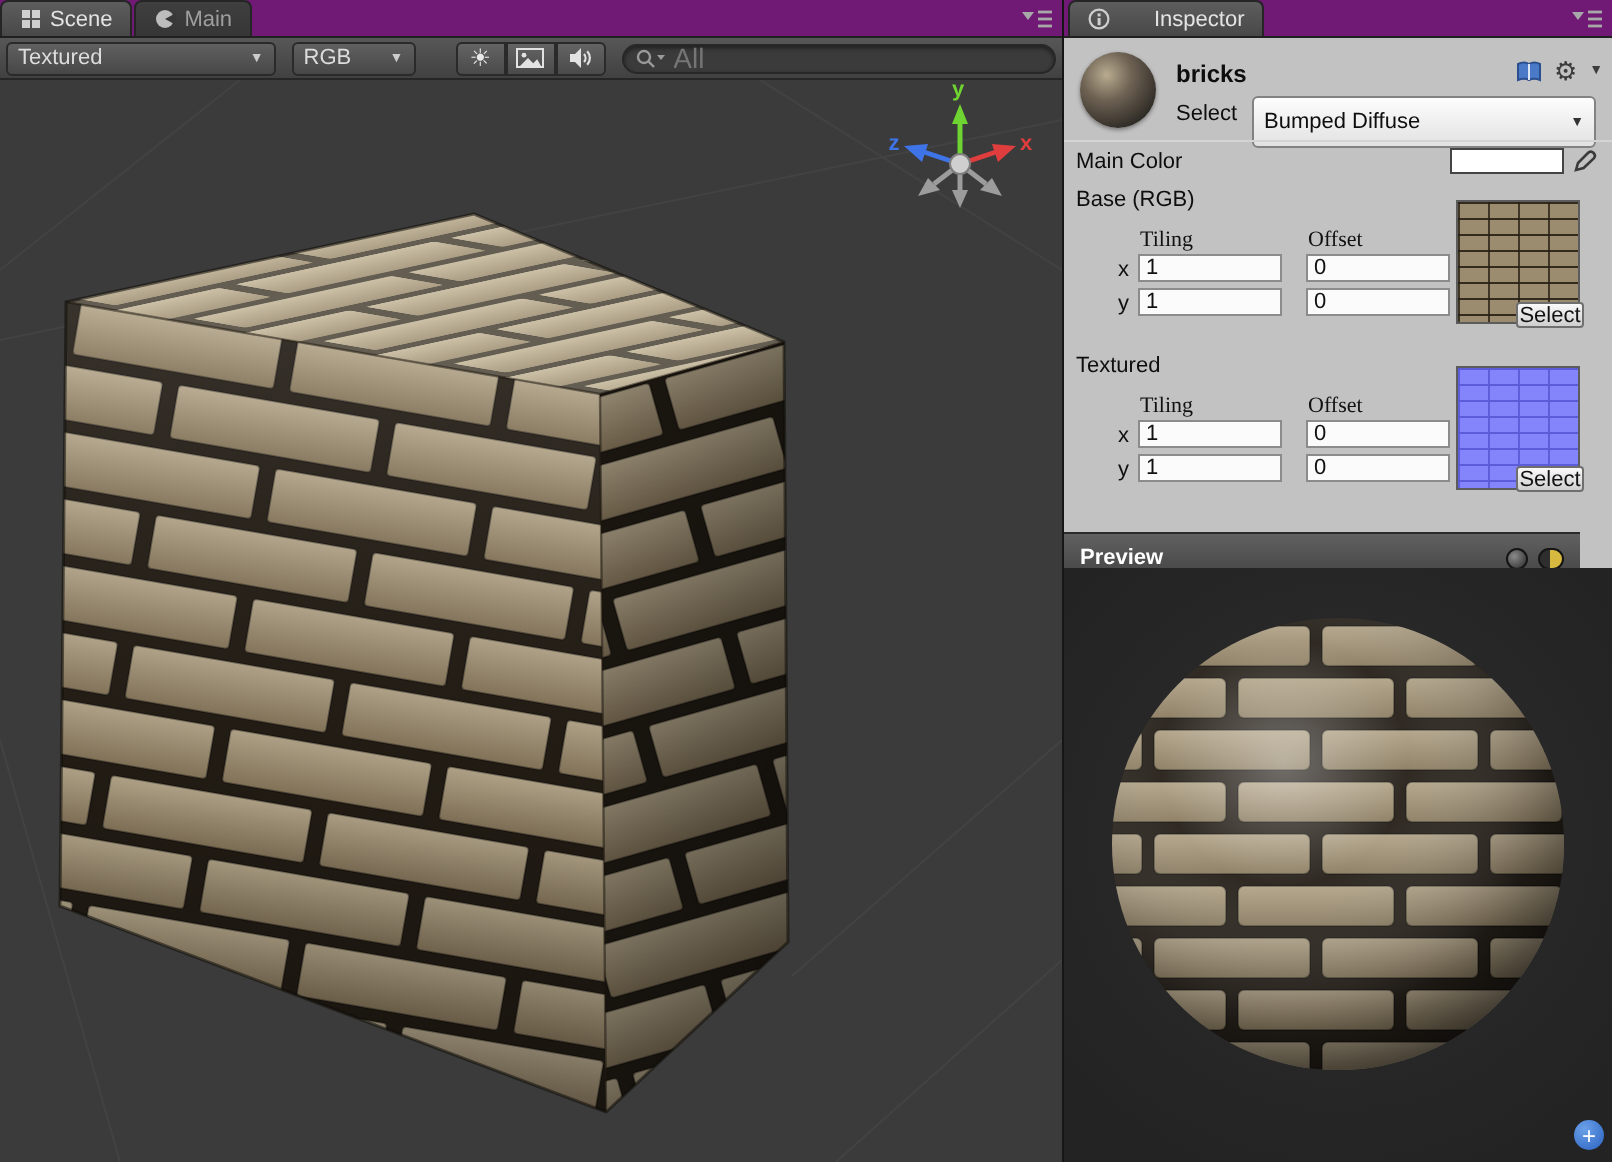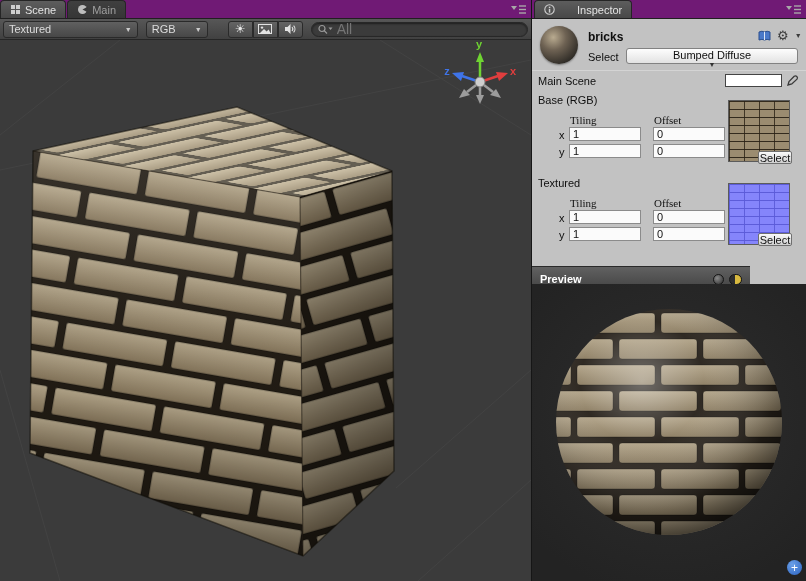--- a/index.html
+++ b/index.html
@@ -44,21 +44,21 @@
   
   #inspector-panel { left:531px; width:275px; background:#c2c2c2; border-left:1px solid #161616; }
   .ins { position:absolute; font-size:11px; color:#0e0e0e; }
   .mat-icon { left:8px; top:26px; width:38px; height:38px; border-radius:50%;
               background:radial-gradient(circle at 35% 30%, #b9ab90 0%, #6e6253 35%, #2d2a25 78%, #151515 100%);
               box-shadow:0 1px 2px rgba(0,0,0,.4); }
   .mat-name { left:56px; top:30px; font-size:12px; font-weight:bold; }
   .shader-label { left:56px; top:51px; }
   .shader-dd { left:94px; top:48px; width:172px; height:16px;
                background:linear-gradient(#fdfdfd,#e2e2e2); border:1px solid #828282; border-radius:3px;
-               display:flex; align-items:center; justify-content:space-between; padding:0 5px; font-size:11px;flex-direction:column; }
+               display:flex; align-items:center; justify-content:space-between; padding:12px 5px; font-size:11px; }
   .shader-dd .caret { font-size:7px; color:#333; }
   .hdr-icons { left:226px; top:29px; display:flex; gap:6px; align-items:center; }
   .divider { left:0; top:70px; width:275px; height:1px; background:#989898; border-bottom:1px solid #d4d4d4; }
   .color-swatch { left:193px; top:74px; width:57px; height:13px; background:#ffffff; border:1px solid #444; }
   .eyedropper { left:255px; top:73px; }
   .col-hdr { color:#111;font-family:Liberation Serif, serif; }
   .field { position:absolute; width:72px; height:14px; border:1px solid #8b8b8b; background:#fbfbfb;
            font-size:11px; padding:0 3px; color:#111; font-family:"Liberation Sans",sans-serif; }
   .axis-lbl { font-size:11px; }
   .thumb { position:absolute; width:62px; height:62px; border:1px solid #5c5c5c; }
@@ -66,21 +66,21 @@
       background-image:linear-gradient(rgba(40,32,20,.9) 1px, transparent 1px),
                        repeating-linear-gradient(90deg, rgba(40,32,20,.8) 0 1px, transparent 1px 15px);
       background-size:100% 8px, 30px 8px; }
   .thumb-normal { background-color:#8585fb;
       background-image:linear-gradient(rgba(90,90,215,.95) 1px, transparent 1px),
                        repeating-linear-gradient(90deg, rgba(90,90,215,.9) 0 1px, transparent 1px 15px);
       background-size:100% 8px, 30px 8px; }
   .select-btn { position:absolute; width:34px; height:13px; font-size:11px; color:#111;
                 background:linear-gradient(#fafafa,#cfcfcf); border:1px solid #6f6f6f; border-radius:2px;
                 display:flex; align-items:center; justify-content:center; }
-  .preview-hdr { left:0; top:266px; width:218px; height:17px;
+  .preview-hdr { left:0; top:266px; width:258px; height:17px;
                  background:linear-gradient(#616161,#414141); border-top:1px solid #2a2a2a;
                  border-bottom:1px solid #242424; display:flex; align-items:center; padding:12px 8px; }
   .preview-hdr span.t { color:#fff; font-weight:bold; font-size:11px; }
   .pv-btns { margin-left:auto; display:flex; gap:5px; align-items:center; }
   .pv-circle { width:11px; height:11px; border-radius:50%; border:1px solid #151515;
                background:radial-gradient(circle at 35% 35%, #8a8a8a, #2a2a2a); }
   .pv-toggle { width:13px; height:11px; border-radius:6px; border:1px solid #151515;
                background:linear-gradient(90deg,#2e2e2e 45%, #d8b93f 45%); }
   .preview-area { position:absolute; left:0; top:284px; width:275px; height:297px;
                   background:radial-gradient(circle at 50% 45%, #2e2e2e 0%, #232323 85%); }
@@ -267,21 +267,21 @@
   <div class="ins hdr-icons">
     <svg width="13" height="12">
       <path d="M1,2 Q4,0.5 6.5,2 Q9,0.5 12,2 L12,10 Q9,8.8 6.5,10 Q4,8.8 1,10 Z" fill="#4a79c8" stroke="#2b4f8e"></path>
       <line x1="6.5" y1="2" x2="6.5" y2="10" stroke="#dce6f5" stroke-width="1"></line>
     </svg>
     <span style="font-size:13px;color:#3c3c3c;line-height:1;">⚙</span>
     <span style="font-size:7px;color:#3c3c3c;">▼</span>
   </div>
   <div class="ins divider"></div>
 
-  <div class="ins" style="left:6px; top:75px;">Main Scene</div>
+  <div class="ins" style="left:6px; top:75px;">Main Color</div>
   <div class="ins color-swatch"></div>
   <svg class="ins eyedropper" width="12" height="13">
     <path d="M1,12 L2,8.5 7.2,3.3 a2,2 0 0 1 2.8,2.8 L4.8,11 Z" fill="none" stroke="#3a3a3a" stroke-width="1.3"></path>
   </svg>
 
   <div class="ins" style="left:6px; top:94px;">Base (RGB)</div>
   <div class="ins col-hdr" style="left:38px; top:114px;">Tiling</div>
   <div class="ins col-hdr" style="left:122px; top:114px;">Offset</div>
   <div class="ins axis-lbl" style="left:27px; top:129px;">x</div>
   <input class="field" style="left: 37px; top: 127px;" value="1">

